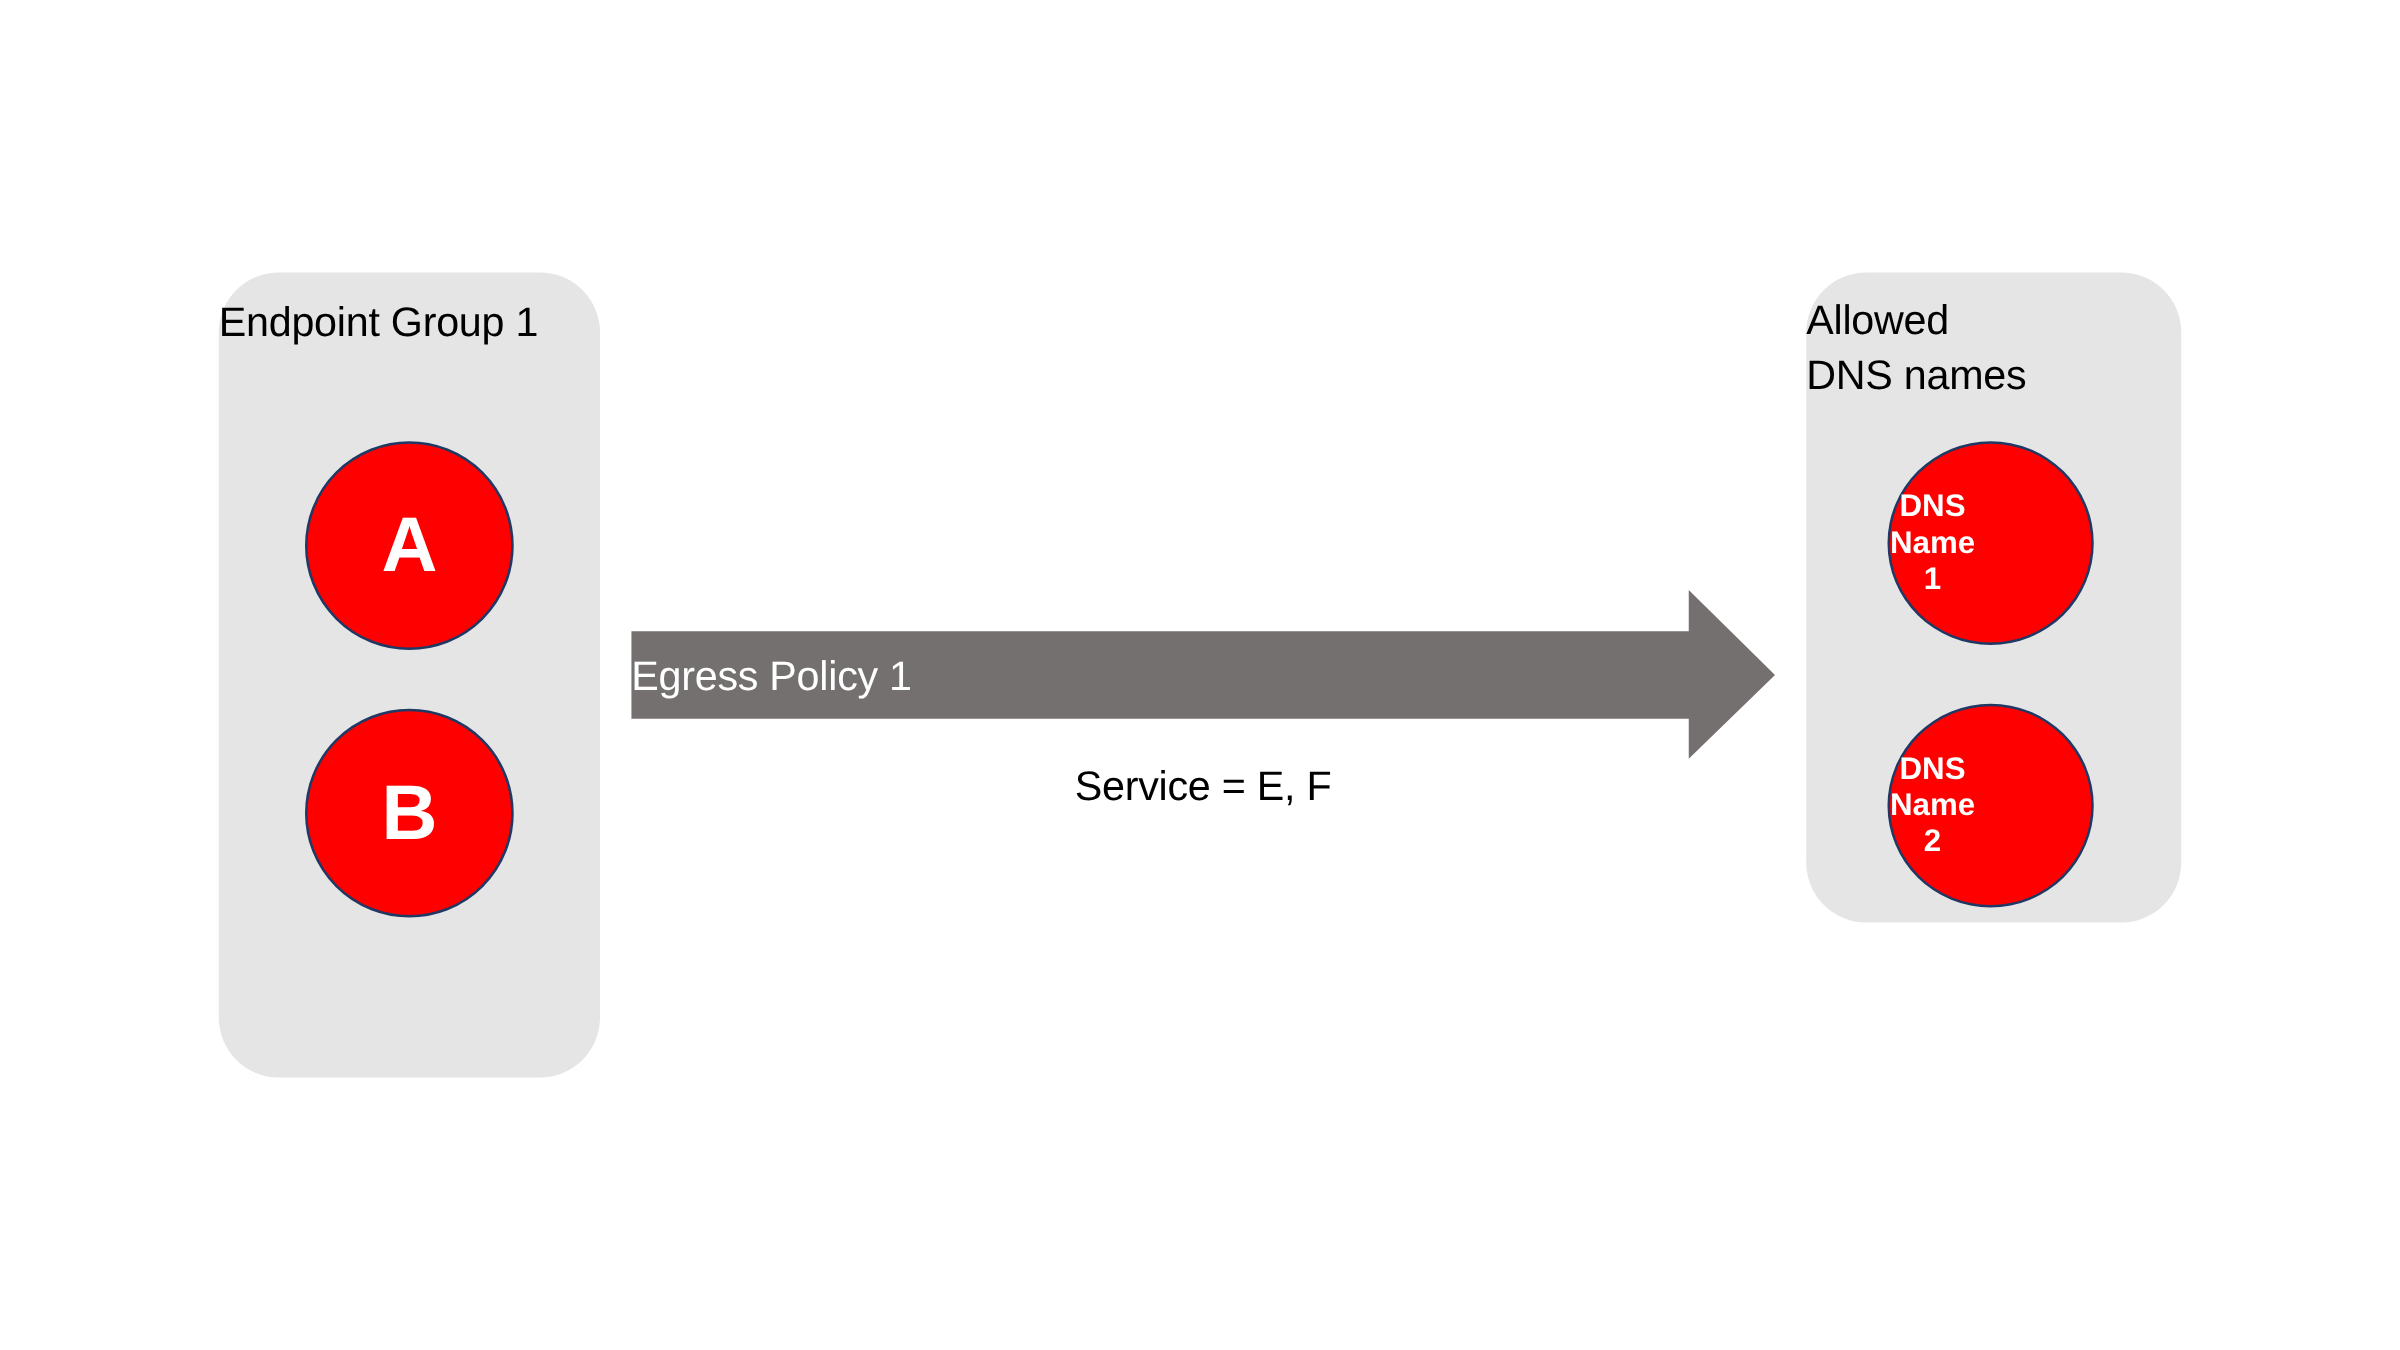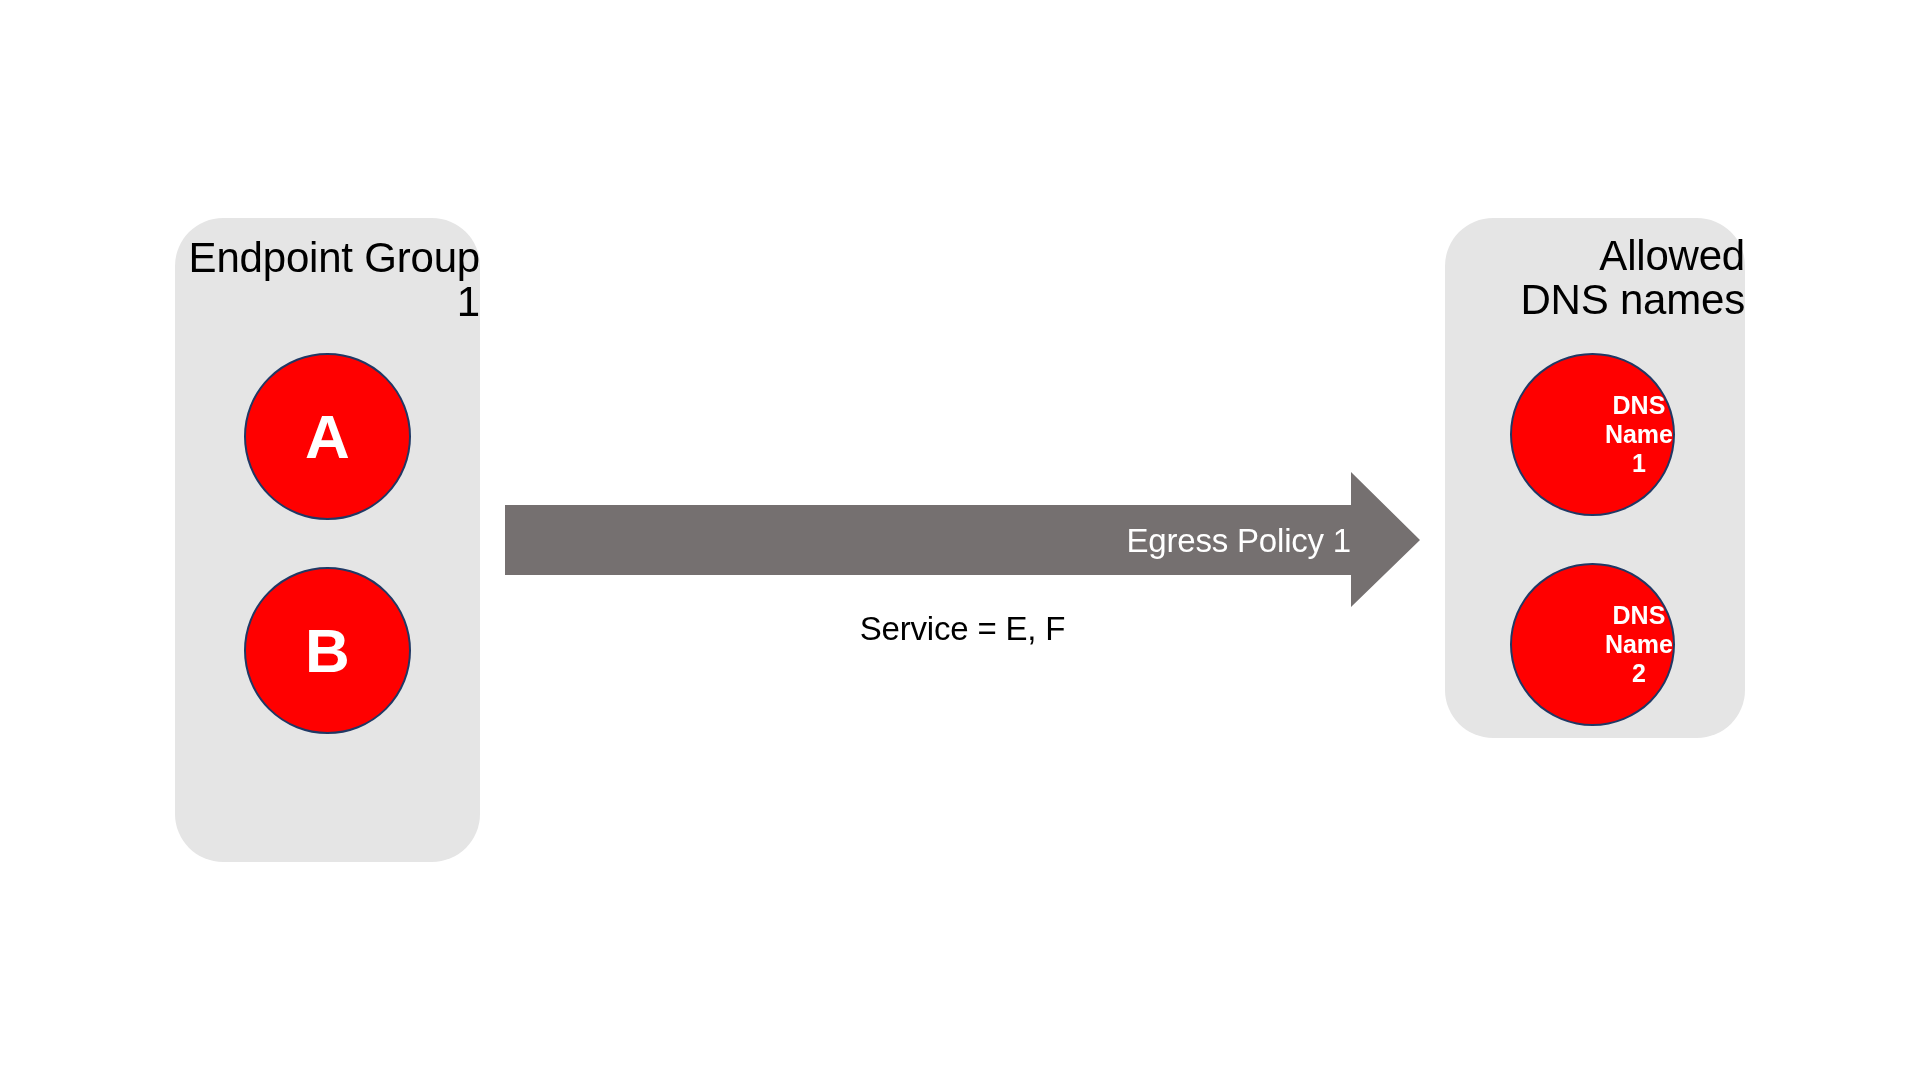--- a/index.html
+++ b/index.html
@@ -27,23 +27,23 @@
     border-radius: 48px;
     box-sizing: border-box;
   }
   #panel-left  { left: 175px; top: 218px; width: 305px; height: 644px; }
   #panel-right { left: 1445px; top: 218px; width: 300px; height: 520px; }
 
   .panel-title {
     position: absolute;
     left: 0;
     width: 100%;
-    text-align: right;
+    text-align: left;
     color: #000000;
-    font-size: 42px;
+    font-size: 33px;
     font-weight: 400;
     line-height: 44px;
     letter-spacing: -0.2px;
     white-space: pre-line;
   }
   #panel-left .panel-title  { top: 18px; }
   #panel-right .panel-title { top: 0px; padding-top: 16px; }
 
   
   .node-circle {
@@ -68,21 +68,21 @@
   #node-b { left: 69px; top: 349px; width: 167px; height: 167px; }
 
   .dns-ellipse {
     position: absolute;
     border-radius: 50%;
     background: #ff0000;
     border: 2px solid #203864;
     box-sizing: border-box;
     display: flex;
     align-items: center;
-    justify-content: flex-end;
+    justify-content: flex-start;
     text-align: center;
   }
   .dns-label {
     color: #ffffff;
     font-size: 25px;
     font-weight: bold;
     line-height: 29px;
     white-space: pre-line;
   }
   #dns-1 { left: 65px; top: 135px; width: 165px; height: 163px; }
@@ -96,21 +96,21 @@
     width: 917px;
     height: 140px;
   }
   #policy-arrow svg { display: block; }
 
   #policy-arrow-label {
     position: absolute;
     left: 505px;
     top: 521px;
     width: 846px;
-    text-align: right;
+    text-align: left;
     color: #ffffff;
     font-size: 33px;
     font-weight: 400;
     line-height: 40px;
     letter-spacing: -0.2px;
     pointer-events: none;
   }
 
   #policy-service-label {
     position: absolute;

